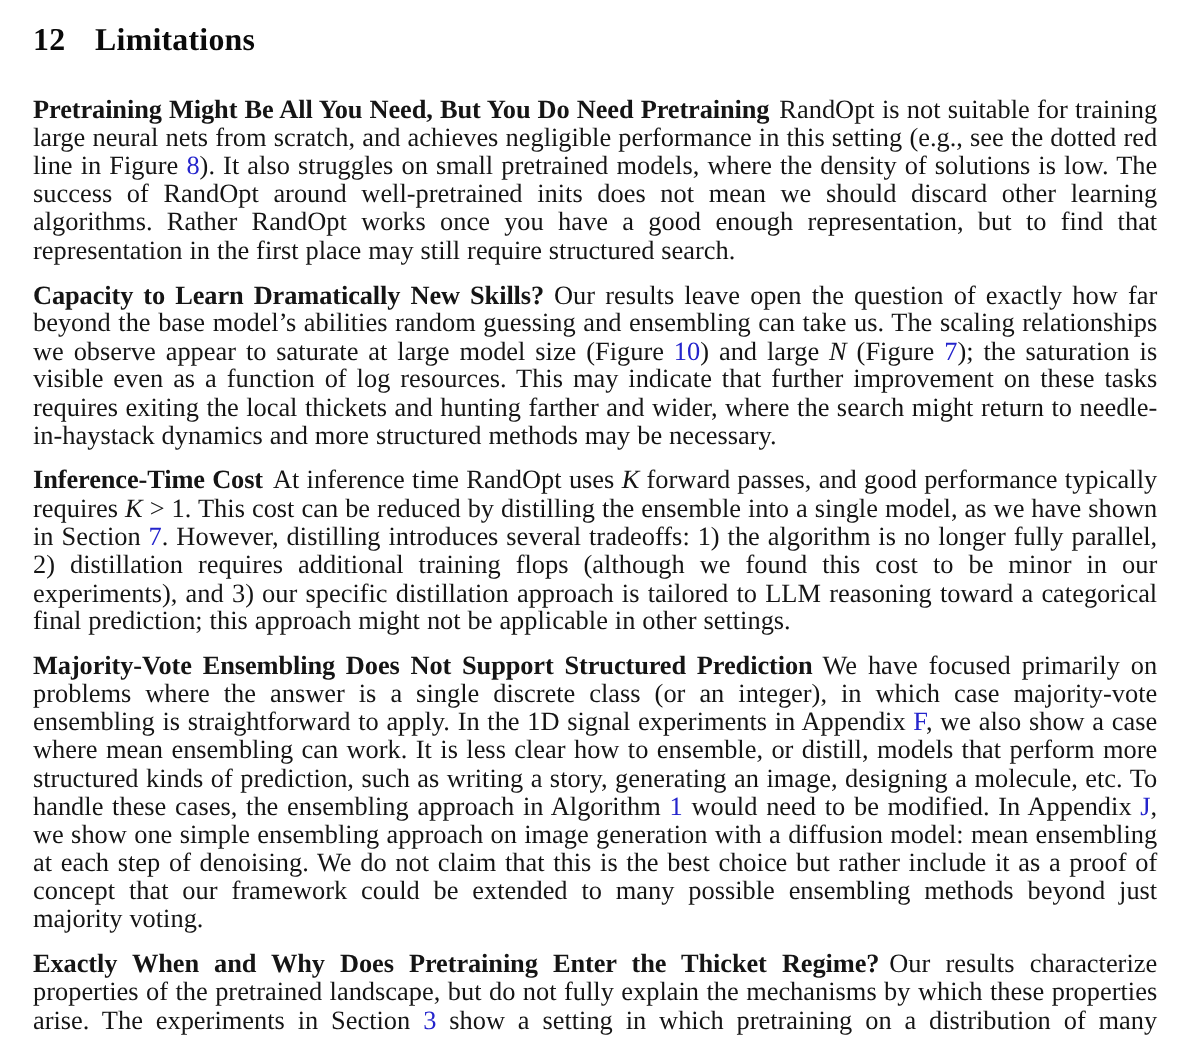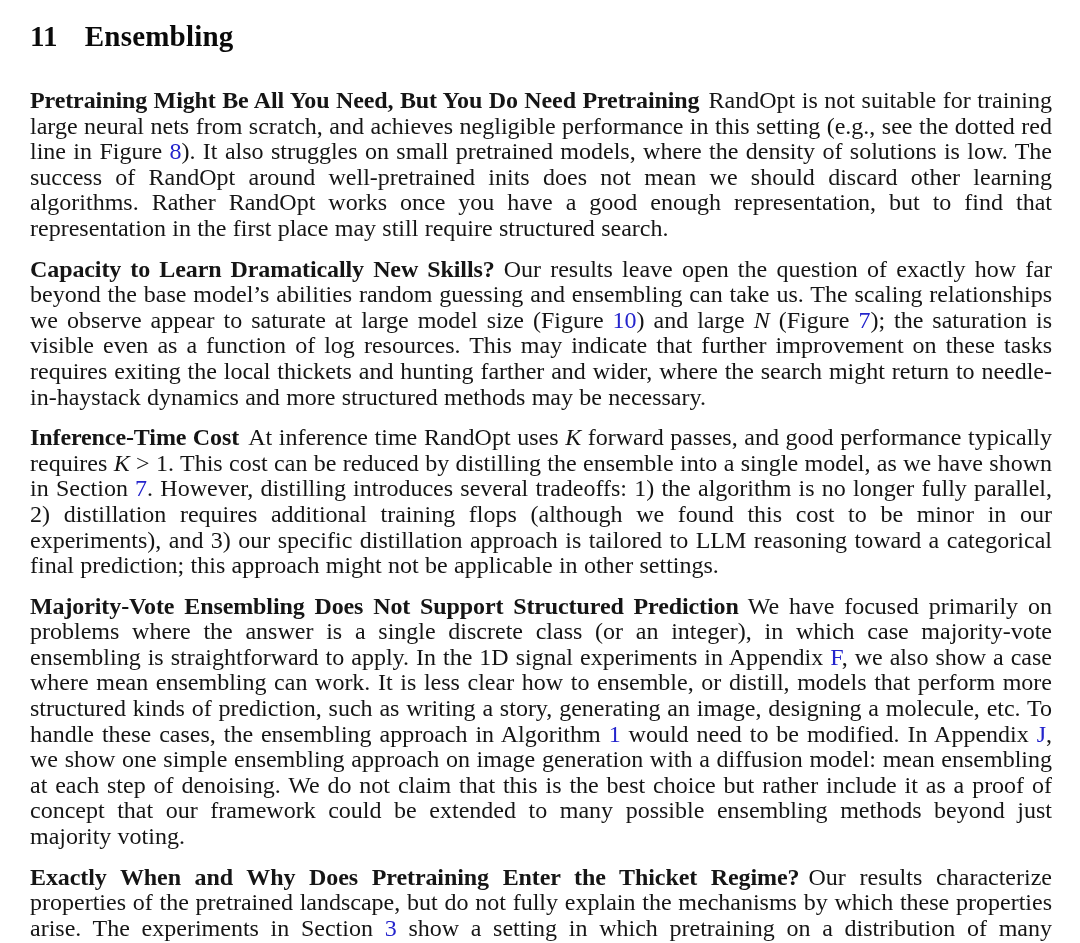--- a/index.html
+++ b/index.html
@@ -46,21 +46,21 @@
   .run-link {
     color: var(--link-color);
     cursor: pointer;
   }
 </style>
 </head>
 <body>
 
 <div class="page">
   <h1 class="section-heading">
-    <span class="sec-num">11</span><span class="sec-title">Ensembling</span>
+    <span class="sec-num">12</span><span class="sec-title">Limitations</span>
   </h1>
 
   <p class="para"><span class="run-bold">Pretraining Might Be All You Need, But You Do Need Pretraining</span><span class="run-normal">RandOpt is not suitable for training large neural nets from scratch, and achieves negligible performance in this setting (e.g., see the dotted red line in Figure </span><span class="run-link">8</span><span class="run-normal">). It also struggles on small pretrained models, where the density of solutions is low. The success of RandOpt around well-pretrained inits does not mean we should discard other learning algorithms. Rather RandOpt works once you have a good enough representation, but to find that representation in the first place may still require structured search.</span></p>
   <p class="para"><span class="run-bold">Capacity to Learn Dramatically New Skills?</span><span class="run-normal">Our results leave open the question of exactly how far beyond the base model’s abilities random guessing and ensembling can take us. The scaling relationships we observe appear to saturate at large model size (Figure </span><span class="run-link">10</span><span class="run-normal">) and large </span><span class="run-italic">N</span><span class="run-normal"> (Figure </span><span class="run-link">7</span><span class="run-normal">); the saturation is visible even as a function of log resources. This may indicate that further improvement on these tasks requires exiting the local thickets and hunting farther and wider, where the search might return to needle-in-haystack dynamics and more structured methods may be necessary.</span></p>
   <p class="para"><span class="run-bold">Inference-Time Cost</span><span class="run-normal">At inference time RandOpt uses </span><span class="run-italic">K</span><span class="run-normal"> forward passes, and good performance typically requires </span><span class="run-italic">K</span><span class="run-normal"> &gt; 1. This cost can be reduced by distilling the ensemble into a single model, as we have shown in Section </span><span class="run-link">7</span><span class="run-normal">. However, distilling introduces several tradeoffs: 1) the algorithm is no longer fully parallel, 2) distillation requires additional training flops (although we found this cost to be minor in our experiments), and 3) our specific distillation approach is tailored to LLM reasoning toward a categorical final prediction; this approach might not be applicable in other settings.</span></p>
   <p class="para"><span class="run-bold">Majority-Vote Ensembling Does Not Support Structured Prediction</span><span class="run-normal">We have focused primarily on problems where the answer is a single discrete class (or an integer), in which case majority-vote ensembling is straightforward to apply. In the 1D signal experiments in Appendix </span><span class="run-link">F</span><span class="run-normal">, we also show a case where mean ensembling can work. It is less clear how to ensemble, or distill, models that perform more structured kinds of prediction, such as writing a story, generating an image, designing a molecule, etc. To handle these cases, the ensembling approach in Algorithm </span><span class="run-link">1</span><span class="run-normal"> would need to be modified. In Appendix </span><span class="run-link">J</span><span class="run-normal">, we show one simple ensembling approach on image generation with a diffusion model: mean ensembling at each step of denoising. We do not claim that this is the best choice but rather include it as a proof of concept that our framework could be extended to many possible ensembling methods beyond just majority voting.</span></p>
   <p class="para"><span class="run-bold">Exactly When and Why Does Pretraining Enter the Thicket Regime?</span><span class="run-normal">Our results characterize properties of the pretrained landscape, but do not fully explain the mechanisms by which these properties arise. The experiments in Section </span><span class="run-link">3</span><span class="run-normal"> show a setting in which pretraining on a distribution of many different tasks is critical to thickets forming. Is this also the critical factor in developing thickets in LLMs and other large models? What exactly is it about the pretraining objective, or learning dynamics, that creates thickets? Our results invite further investigation.</span></p>
 </div>
 
 </body></html>

